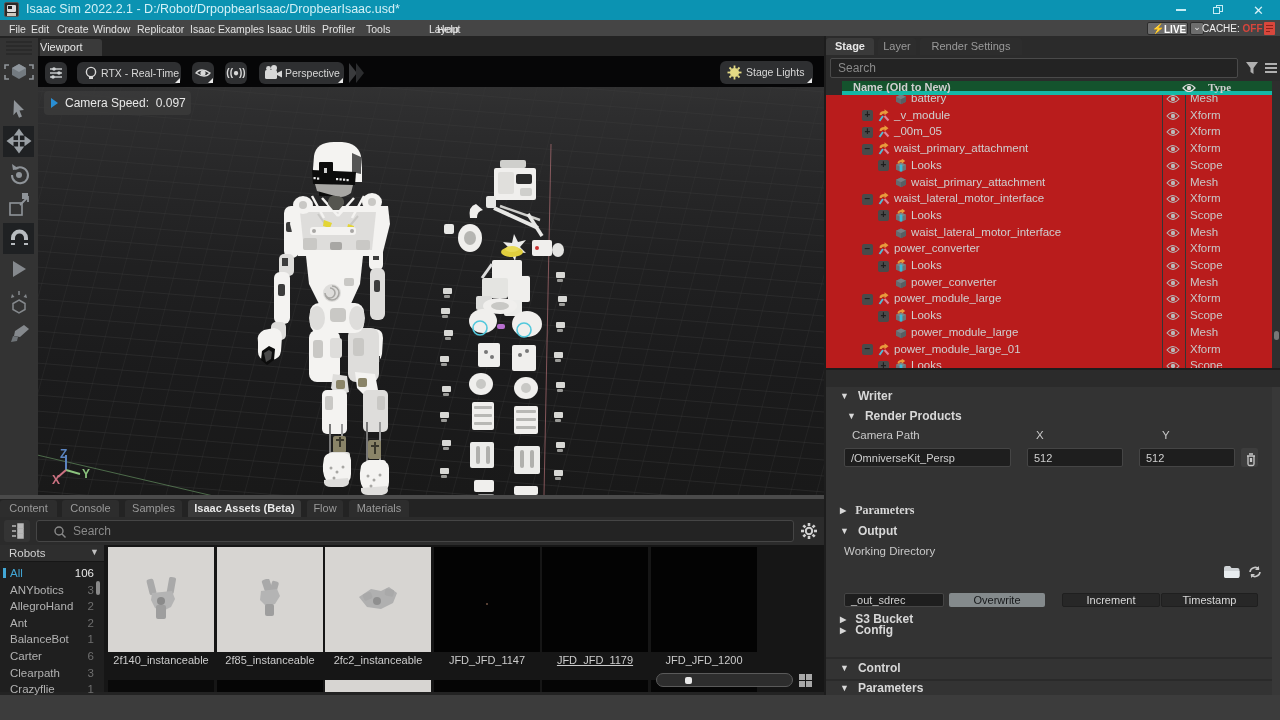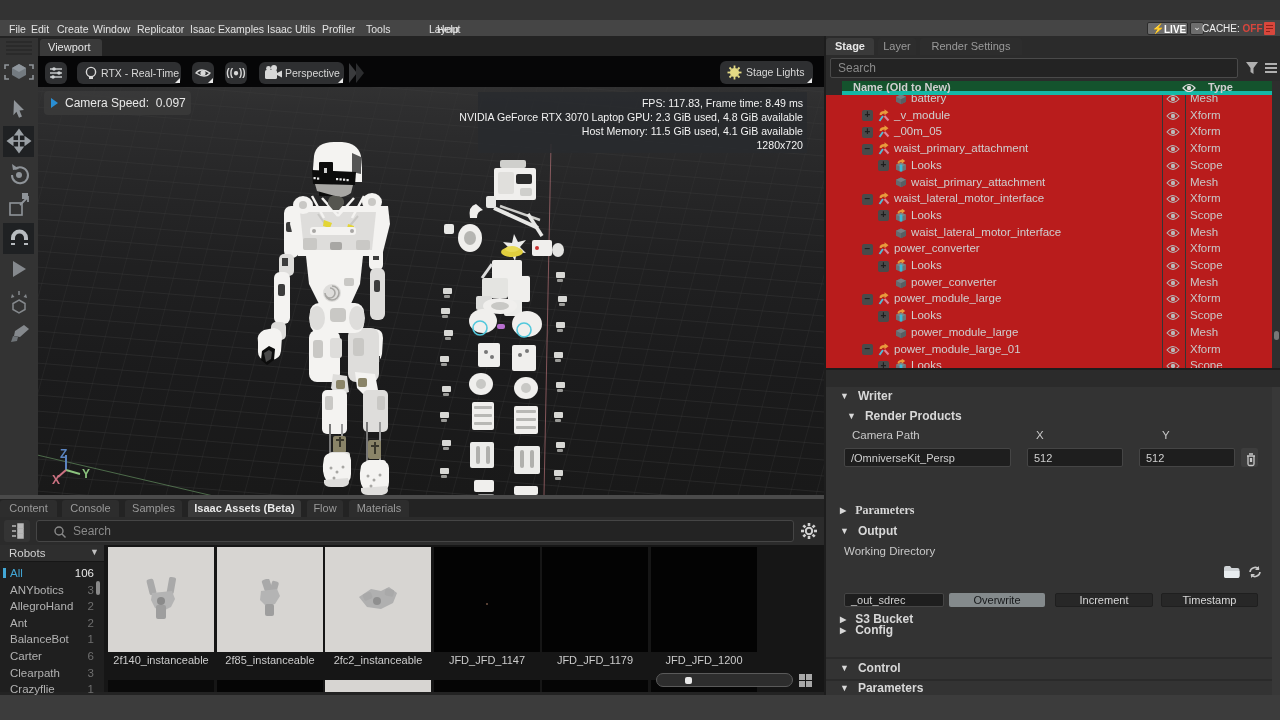--- a/index.html
+++ b/index.html
@@ -10,20 +10,32 @@
 .tab.on{background:#3a3a3a;color:#e8e8e8;font-weight:bold;}
 .vbtn{position:absolute;background:#2e2f31;border-radius:6px;color:#d8d8d8;font-size:10.5px;white-space:nowrap;}
 .inp{position:absolute;background:#1e1e1e;border:1px solid #454545;color:#cfcfcf;font-size:11px;line-height:15px;padding:0 6px;border-radius:2px;white-space:nowrap;overflow:hidden;}
 .sechdr{position:absolute;color:#d8d8d8;font-size:12px;font-weight:bold;}
 .sechdr .tri{display:inline-block;margin-right:9px;font-size:9px;vertical-align:1px;}
 </style>
 </head>
 <body>
 <div id="root">
 
+  <div class="a" id="titlebar" style="left:0;top:0;width:1280px;height:20px;background:#0b93b2;">
+    <div class="a" style="left:4px;top:2px;width:15px;height:15px;background:#2a2a28;border:1px solid #555;border-radius:2px;">
+      <div class="a" style="left:2px;top:2px;width:9px;height:7px;background:#ddd;border-radius:1px;"></div>
+      <div class="a" style="left:3px;top:3px;width:4px;height:3px;background:#222;"></div>
+      <div class="a" style="left:2px;top:10px;width:9px;height:3px;background:#cfc9bd;"></div>
+    </div>
+    <div class="a" style="left:26px;top:2px;font-size:12.5px;color:#d2f1f7;white-space:nowrap;">Isaac Sim 2022.2.1 - D:/Robot/DrpopbearIsaac/DropbearIsaac.usd*</div>
+    <div class="a" style="left:1176px;top:9px;width:10px;height:1.5px;background:#c6ecf4;"></div>
+    <div class="a" style="left:1216px;top:5px;width:7px;height:7px;border:1.3px solid #c6ecf4;background:transparent;"></div>
+    <div class="a" style="left:1213px;top:7px;width:7px;height:7px;border:1.3px solid #c6ecf4;background:#0b93b2;"></div>
+    <div class="a" style="left:1253px;top:3px;font-size:13px;color:#d8f2f8;">✕</div>
+  </div>
 
   <div class="a" id="menubar" style="left:0;top:20px;width:1280px;height:16px;background:#454545;">
     <span class="a" style="left:9px;top:2.5px;font-size:10.5px;color:#e2e2e2;white-space:nowrap;">File</span>
       <span class="a" style="left:31px;top:2.5px;font-size:10.5px;color:#e2e2e2;white-space:nowrap;">Edit</span>
       <span class="a" style="left:57px;top:2.5px;font-size:10.5px;color:#e2e2e2;white-space:nowrap;">Create</span>
       <span class="a" style="left:93px;top:2.5px;font-size:10.5px;color:#e2e2e2;white-space:nowrap;">Window</span>
       <span class="a" style="left:137px;top:2.5px;font-size:10.5px;color:#e2e2e2;white-space:nowrap;">Replicator</span>
       <span class="a" style="left:190px;top:2.5px;font-size:10.5px;color:#e2e2e2;white-space:nowrap;">Isaac Examples</span>
       <span class="a" style="left:267px;top:2.5px;font-size:10.5px;color:#e2e2e2;white-space:nowrap;">Isaac Utils</span>
       <span class="a" style="left:322px;top:2.5px;font-size:10.5px;color:#e2e2e2;white-space:nowrap;">Profiler</span>
@@ -37,21 +49,21 @@
     <div class="a" style="left:1190px;top:1.5px;width:14px;height:13px;background:#6d6d6d;border:1px solid #2c2c2c;border-radius:2px;color:#e8e8e8;font-size:9px;text-align:center;line-height:8px;">⌄</div>
     <div class="a" style="left:1202px;top:3px;font-size:10px;color:#f0f0f0;">CACHE: <span style="color:#d8453c;font-weight:bold;">OFF</span></div>
     <div class="a" style="left:1264px;top:1.5px;width:11px;height:13px;background:#d8473c;border-radius:1px;">
       <div class="a" style="left:2px;top:3px;width:7px;height:1.5px;background:#8f1f18;"></div>
       <div class="a" style="left:2px;top:6px;width:7px;height:1.5px;background:#8f1f18;"></div>
       <div class="a" style="left:2px;top:9px;width:4px;height:1.5px;background:#8f1f18;"></div>
     </div>
   </div>
 
   <div class="a" id="vp-tabrow" style="left:0;top:36px;width:824px;height:20px;background:#232323;">
-    <div class="a" style="left:40px;top:3px;width:62px;height:17px;background:#3a3a3a;border-radius:3px 3px 0 0;color:#e5e5e5;font-size:11px;line-height:17px;padding-left:8px;">Viewport</div>
+    <div class="a" style="left:40px;top:3px;width:62px;height:17px;background:#3a3a3a;border-radius:3px 3px 0 0;color:#e5e5e5;font-size:11px;line-height:17px;padding-left:0;">Viewport</div>
   </div>
   <div class="a" id="viewport" style="left:0;top:56px;width:824px;height:439px;background:linear-gradient(180deg,#363636 0%,#2e2e2f 12%,#272728 28%,#202021 48%,#1b1b1c 72%,#191919 100%);overflow:hidden;">
     <svg class="a" style="left:0;top:0;" width="824" height="439" viewBox="0 0 824 439">
       <g id="gridA" stroke="#3e3e3e" stroke-width="0.7" opacity="0.55">
           <line x1="0" y1="-80" x2="824" y2="-12"></line>
           <line x1="0" y1="-64" x2="824" y2="4"></line>
           <line x1="0" y1="-48" x2="824" y2="20"></line>
           <line x1="0" y1="-32" x2="824" y2="36"></line>
           <line x1="0" y1="-16" x2="824" y2="52"></line>
           <line x1="0" y1="0" x2="824" y2="68"></line>
@@ -401,26 +413,20 @@
         </svg>
       <span class="a" style="left:26px;top:5px;font-size:10.5px;">Stage Lights</span>
       <div class="a" style="right:1px;bottom:1px;width:0;height:0;border-left:5px solid transparent;border-bottom:5px solid #e8e8e8;"></div>
     </div>
 
     <div class="a" style="left:44px;top:35px;width:147px;height:24px;background:rgba(58,58,58,0.92);border-radius:4px;">
       <div class="a" style="left:7px;top:7px;width:0;height:0;border-top:5px solid transparent;border-bottom:5px solid transparent;border-left:7px solid #2a8fd4;"></div>
       <span class="a" style="left:21px;top:5px;font-size:12px;color:#e8e8e8;white-space:nowrap;">Camera Speed:&nbsp; 0.097</span>
     </div>
 
-    <div class="a" style="left:478px;top:36px;width:329px;height:61px;background:rgba(40,42,45,0.88);color:#f2f2f2;font-size:10.6px;">
-        <div class="a" style="right:4px;top:5px;white-space:nowrap;">FPS: 117.83, Frame time: 8.49 ms</div>
-        <div class="a" style="right:4px;top:19px;white-space:nowrap;">NVIDIA GeForce RTX 3070 Laptop GPU: 2.3 GiB used, 4.8 GiB available</div>
-        <div class="a" style="right:4px;top:32.5px;white-space:nowrap;">Host Memory: 11.5 GiB used, 4.1 GiB available</div>
-        <div class="a" style="right:4px;top:46.5px;white-space:nowrap;">1280x720</div>
-      </div>
   </div>
 
   <div class="a" id="toolcol" style="left:0;top:38px;width:38px;height:457px;background:#333;">
     <svg class="a" style="left:0;top:0;" width="38" height="457" viewBox="0 0 38 457">
       <g stroke="#2a2a2a" stroke-width="2">
         <line x1="6" y1="4" x2="32" y2="4"></line>
           <line x1="6" y1="8" x2="32" y2="8"></line>
           <line x1="6" y1="12" x2="32" y2="12"></line>
           <line x1="6" y1="16" x2="32" y2="16"></line>
       </g>
@@ -575,21 +581,21 @@
       </div>
       <div class="a" style="left:330px;top:2px;width:106px;height:105px;background:#030303;">
           <div class="a" style="left:52px;top:56px;width:2px;height:2px;background:#553f33;"></div>
         </div>
       <div class="a" style="left:438px;top:2px;width:106px;height:105px;background:#030303;"></div>
       <div class="a" style="left:547px;top:2px;width:106px;height:105px;background:#030303;"></div>
       <div class="a" style="left:4px;top:109px;width:106px;text-align:center;color:#cccccc;font-size:11px;">2f140_instanceable</div>
       <div class="a" style="left:113px;top:109px;width:106px;text-align:center;color:#cccccc;font-size:11px;">2f85_instanceable</div>
       <div class="a" style="left:221px;top:109px;width:106px;text-align:center;color:#cccccc;font-size:11px;">2fc2_instanceable</div>
       <div class="a" style="left:330px;top:109px;width:106px;text-align:center;color:#cccccc;font-size:11px;">JFD_JFD_1147</div>
-      <div class="a" style="left:438px;top:109px;width:106px;text-align:center;color:#cccccc;font-size:11px;">JFD_JFD_1179</div>
+      <div class="a" style="left:438px;top:109px;width:106px;text-align:center;color:#cccccc;font-size:11px;text-decoration:underline;">JFD_JFD_1179</div>
       <div class="a" style="left:547px;top:109px;width:106px;text-align:center;color:#cccccc;font-size:11px;">JFD_JFD_1200</div>
 
       <div class="a" style="left:4px;top:135px;width:106px;height:12px;background:#0a0a0a;"></div>
       <div class="a" style="left:113px;top:135px;width:106px;height:12px;background:#050505;"></div>
       <div class="a" style="left:221px;top:135px;width:106px;height:12px;background:#d7d5d2;"></div>
       <div class="a" style="left:330px;top:135px;width:106px;height:12px;background:#050505;"></div>
       <div class="a" style="left:438px;top:135px;width:106px;height:12px;background:#050505;"></div>
       <div class="a" style="left:547px;top:135px;width:106px;height:12px;background:#050505;"></div>
 
       <div class="a" style="left:552px;top:128px;width:137px;height:14px;background:#2d2d2d;border:1px solid #5a5a5a;border-radius:7px;">
@@ -625,21 +631,21 @@
           </g>
         </svg>
     </div>
 
     <div class="a" style="left:16px;top:45px;width:446px;height:14px;background:#14532d;border-bottom:4px solid #14b8a6;">
       <span class="a" style="left:11px;top:0px;font-size:11px;font-weight:bold;color:#cfcfcf;">Name (Old to New)</span>
       <svg class="a" style="left:340px;top:2px;" width="14" height="10" viewBox="0 0 14 10">
           <path d="M1 5 q6 -7 12 0 q-6 7 -12 0 z" fill="none" stroke="#ddd" stroke-width="1.2"></path>
           <circle cx="7" cy="5" r="2.2" fill="#ddd"></circle>
         </svg>
-      <span class="a" style="left:366px;top:0px;font-size:11px;font-weight:bold;color:#cfcfcf;">Type</span>
+      <span class="a" style="left:366px;top:0px;font-size:11px;font-weight:bold;color:#cfcfcf;font-family:Liberation Serif, serif;">Type</span>
     </div>
 
     <div class="a" id="tree" style="left:0;top:59px;width:446px;height:273px;background:#b91c1c;overflow:hidden;">
       <div class="a" style="left:336px;top:0;width:1px;height:273px;background:#353535;"></div>
       <div class="a" style="left:359px;top:0;width:1px;height:273px;background:#353535;"></div>
         <svg class="a" style="left:68px;top:-3px;" width="14" height="14" viewBox="0 0 14 14">
           <path d="M7 2.5 l5 2.3 v5 l-5 2.4 -5 -2.4 v-5 z" fill="#646a6e"></path>
           <path d="M7 2.5 l5 2.3 -5 2.4 -5 -2.4 z" fill="#787e83"></path>
           <path d="M7 7.2 l5 -2.4 v5 l-5 2.4 z" fill="#585e62"></path>
         </svg>
@@ -873,21 +879,21 @@
         </svg>
       <svg class="a" style="left:421px;top:177px;" width="16" height="16" viewBox="0 0 16 16">
           <g fill="none" stroke="#c8c8c8" stroke-width="1.6">
             <path d="M3 8 a5 5 0 0 1 9 -2.5 M13 8 a5 5 0 0 1 -9 2.5"></path>
           </g>
           <path d="M12 2 v4 h-4 z" fill="#c8c8c8"></path>
           <path d="M4 14 v-4 h4 z" fill="#c8c8c8"></path>
         </svg>
       <div class="inp" style="left:18px;top:206px;width:100px;height:14px;line-height:13px;">_out_sdrec</div>
       <div class="a" style="left:123px;top:206px;width:96px;height:14px;background:#848a8c;border-radius:2px;color:#16181a;font-size:11px;text-align:center;line-height:14px;">Overwrite</div>
-      <div class="a" style="left:229px;top:206px;width:98px;height:14px;background:#272727;border:1px solid #1f1f1f;border-radius:2px;color:#d8d8d8;font-size:11px;text-align:center;line-height:12px;">Increment</div>
+      <div class="a" style="left:236px;top:206px;width:98px;height:14px;background:#272727;border:1px solid #1f1f1f;border-radius:2px;color:#d8d8d8;font-size:11px;text-align:center;line-height:12px;">Increment</div>
       <div class="a" style="left:335px;top:206px;width:97px;height:14px;background:#272727;border:1px solid #1f1f1f;border-radius:2px;color:#d8d8d8;font-size:11px;text-align:center;line-height:12px;">Timestamp</div>
       <div class="sechdr" style="left:14px;top:225px;"><span class="tri" style="font-size:8px;">▶</span>S3 Bucket</div>
       <div class="sechdr" style="left:14px;top:236px;"><span class="tri" style="font-size:8px;">▶</span>Config</div>
       <div class="a" style="left:0px;top:270px;width:446px;height:2px;background:#2a2a2a;"></div>
       <div class="sechdr" style="left:14px;top:274px;"><span class="tri">▼</span>Control</div>
       <div class="a" style="left:0px;top:292px;width:446px;height:2px;background:#2a2a2a;"></div>
       <div class="sechdr" style="left:14px;top:294px;"><span class="tri">▼</span>Parameters</div>
     </div>
     <div class="a" style="left:446px;top:351px;width:8px;height:308px;background:#383838;"></div>
   </div>

